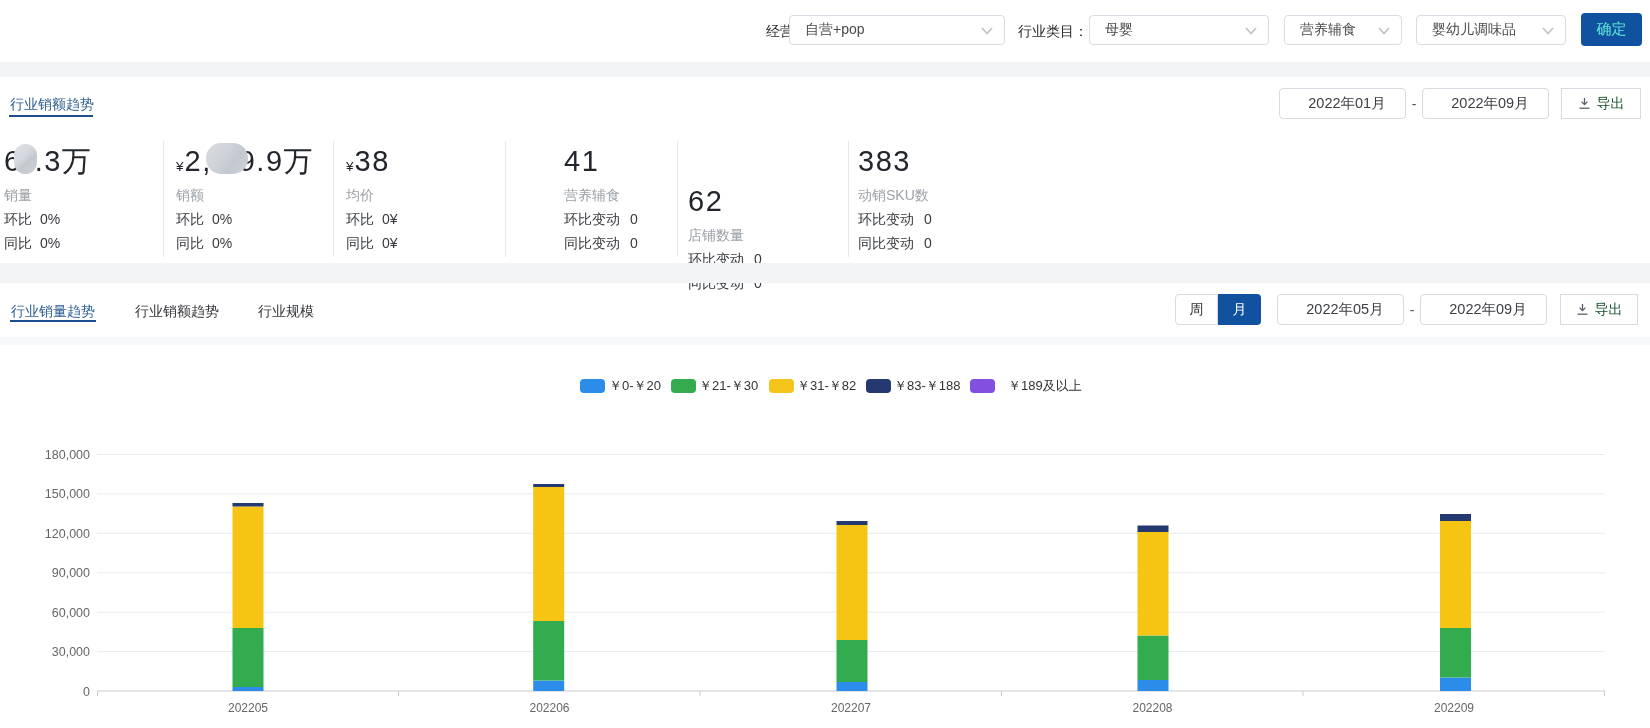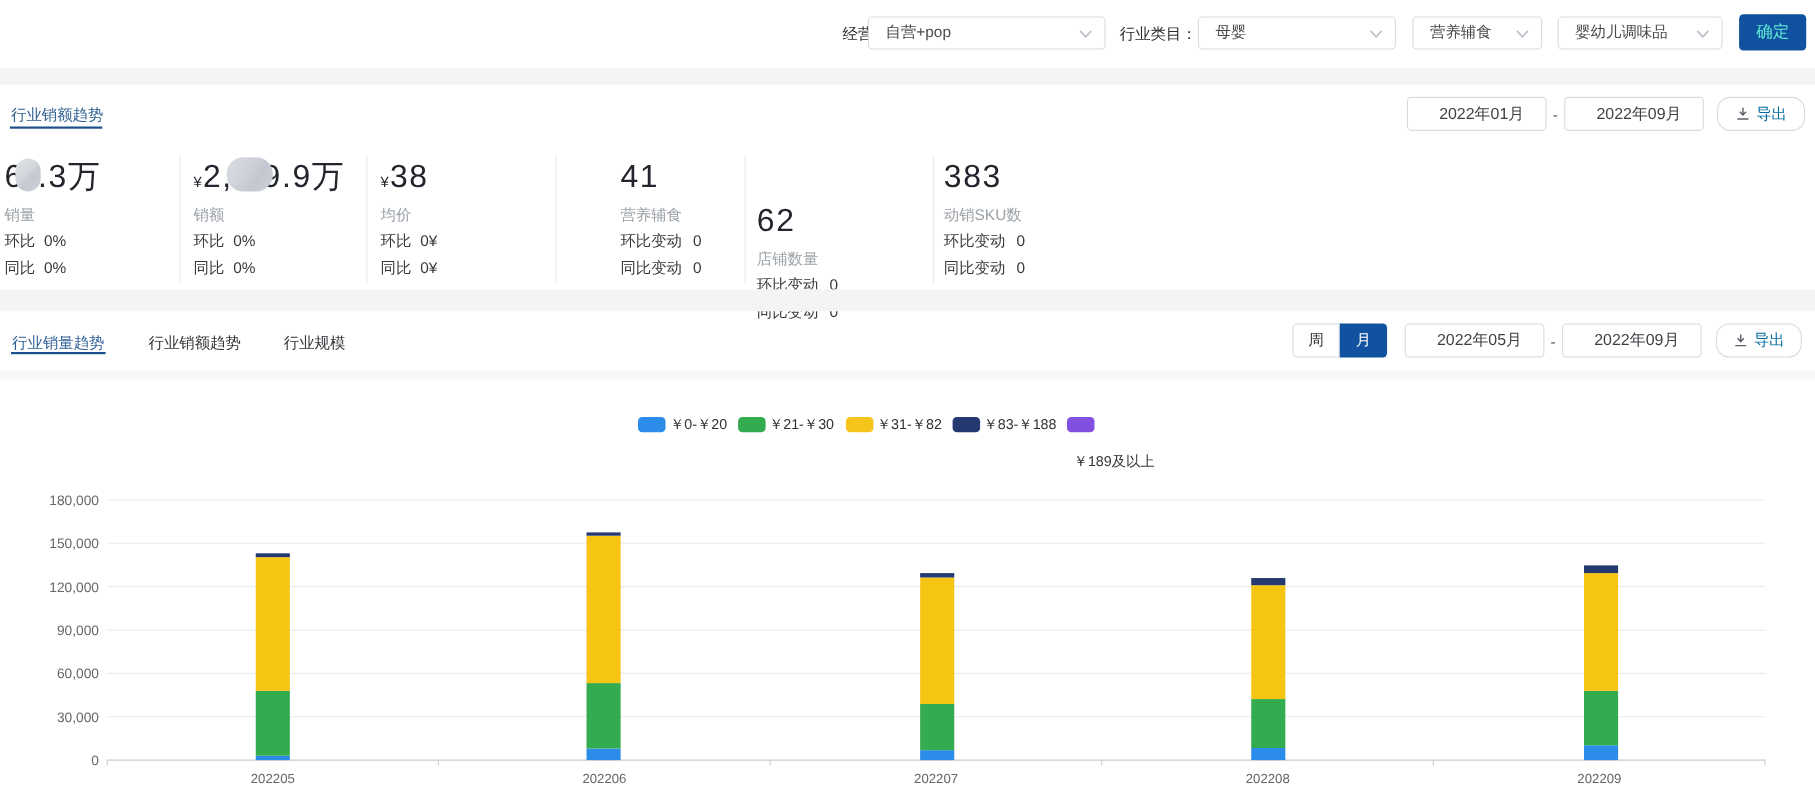--- a/index.html
+++ b/index.html
@@ -3,21 +3,21 @@
 <meta charset="utf-8">
 <style>
 * { margin:0; padding:0; box-sizing:border-box; }
 html,body { width:1650px; height:728px; background:#fff; font-family:"Liberation Sans",sans-serif; }
 #page { position:relative; width:1650px; height:728px; overflow:hidden; background:#fff; }
 .abs { position:absolute; }
 .band { position:absolute; left:0; width:1650px; background:#f3f4f6; }
 .sel { position:absolute; background:#fff; border:1px solid #d9dce3; border-radius:4px; height:30px; display:flex; align-items:center; padding-left:15px; font-size:14px; color:#4a4a4a; }
 .chev { position:absolute; right:11px; top:11px; width:12px; height:8px; }
 .dateb { position:absolute; background:#fff; border:1px solid #d7dae0; border-radius:4px; height:31px; display:flex; align-items:center; justify-content:center; padding-left:9px; font-size:14.5px; color:#3c3f43; }
-.expb { position:absolute; background:#fff; border:1px solid #d7dae0; border-radius:12px; height:31px; display:flex; align-items:center; justify-content:center; font-size:14px; color:#0369a1; }
+.expb { position:absolute; background:#fff; border:1px solid #d7dae0; border-radius:0; height:31px; display:flex; align-items:center; justify-content:center; font-size:14px; color:#14532d; }
 .lbl { font-size:14px; color:#2b2b2b; }
 .statcol { position:absolute; top:146px; }
 .bignum { font-size:29px; color:#22262c; line-height:30px; height:30px; white-space:nowrap; letter-spacing:1.5px; }
 .yen { font-size:13.5px; color:#22262c; letter-spacing:1px; }
 .statlabel { font-size:14px; color:#9ba1a8; line-height:14px; margin-top:12px; height:14px; }
 .statrow { font-size:14px; color:#36393d; line-height:14px; margin-top:10px; height:14px; }
 .vdiv { position:absolute; top:141px; width:1px; height:116px; background:#e7e9ec; }
 .tab { position:absolute; top:303px; font-size:14px; color:#33363a; }
 </style>
 </head>
@@ -140,21 +140,21 @@
     <div style="position:absolute;left:0;top:0;width:1650px;height:60px;font-size:13px;color:#333;padding-left:27px;">
       <span style="position:absolute;left:580px;top:33.5px;width:25px;height:14px;border-radius:4px;background:#2b8de9;"></span>
       <span style="position:absolute;left:609px;top:34px;line-height:14px;">￥0-￥20</span>
       <span style="position:absolute;left:671px;top:33.5px;width:25px;height:14px;border-radius:4px;background:#33ab4f;"></span>
       <span style="position:absolute;left:699px;top:34px;line-height:14px;">￥21-￥30</span>
       <span style="position:absolute;left:769px;top:33.5px;width:25px;height:14px;border-radius:4px;background:#f5c51b;"></span>
       <span style="position:absolute;left:797px;top:34px;line-height:14px;">￥31-￥82</span>
       <span style="position:absolute;left:865.5px;top:33.5px;width:25px;height:14px;border-radius:4px;background:#24396f;"></span>
       <span style="position:absolute;left:894px;top:34px;line-height:14px;">￥83-￥188</span>
       <span style="position:absolute;left:970px;top:33.5px;width:25px;height:14px;border-radius:4px;background:#8150e0;"></span>
-      <span style="position:absolute;left:976px;top:34px;line-height:14px;margin-top:34px;">￥189及以上</span>
+      <span style="position:absolute;left:1008px;top:34px;line-height:14px;">￥189及以上</span>
     </div>
 
     <svg width="1650" height="383" viewBox="0 0 1650 383" style="position:absolute;left:0;top:0;">
 
       <g stroke="#e9ecf0" stroke-width="1">
         <line x1="97" y1="109.5" x2="1605" y2="109.5"></line>
         <line x1="97" y1="148.9" x2="1605" y2="148.9"></line>
         <line x1="97" y1="188.3" x2="1605" y2="188.3"></line>
         <line x1="97" y1="227.8" x2="1605" y2="227.8"></line>
         <line x1="97" y1="267.2" x2="1605" y2="267.2"></line>

